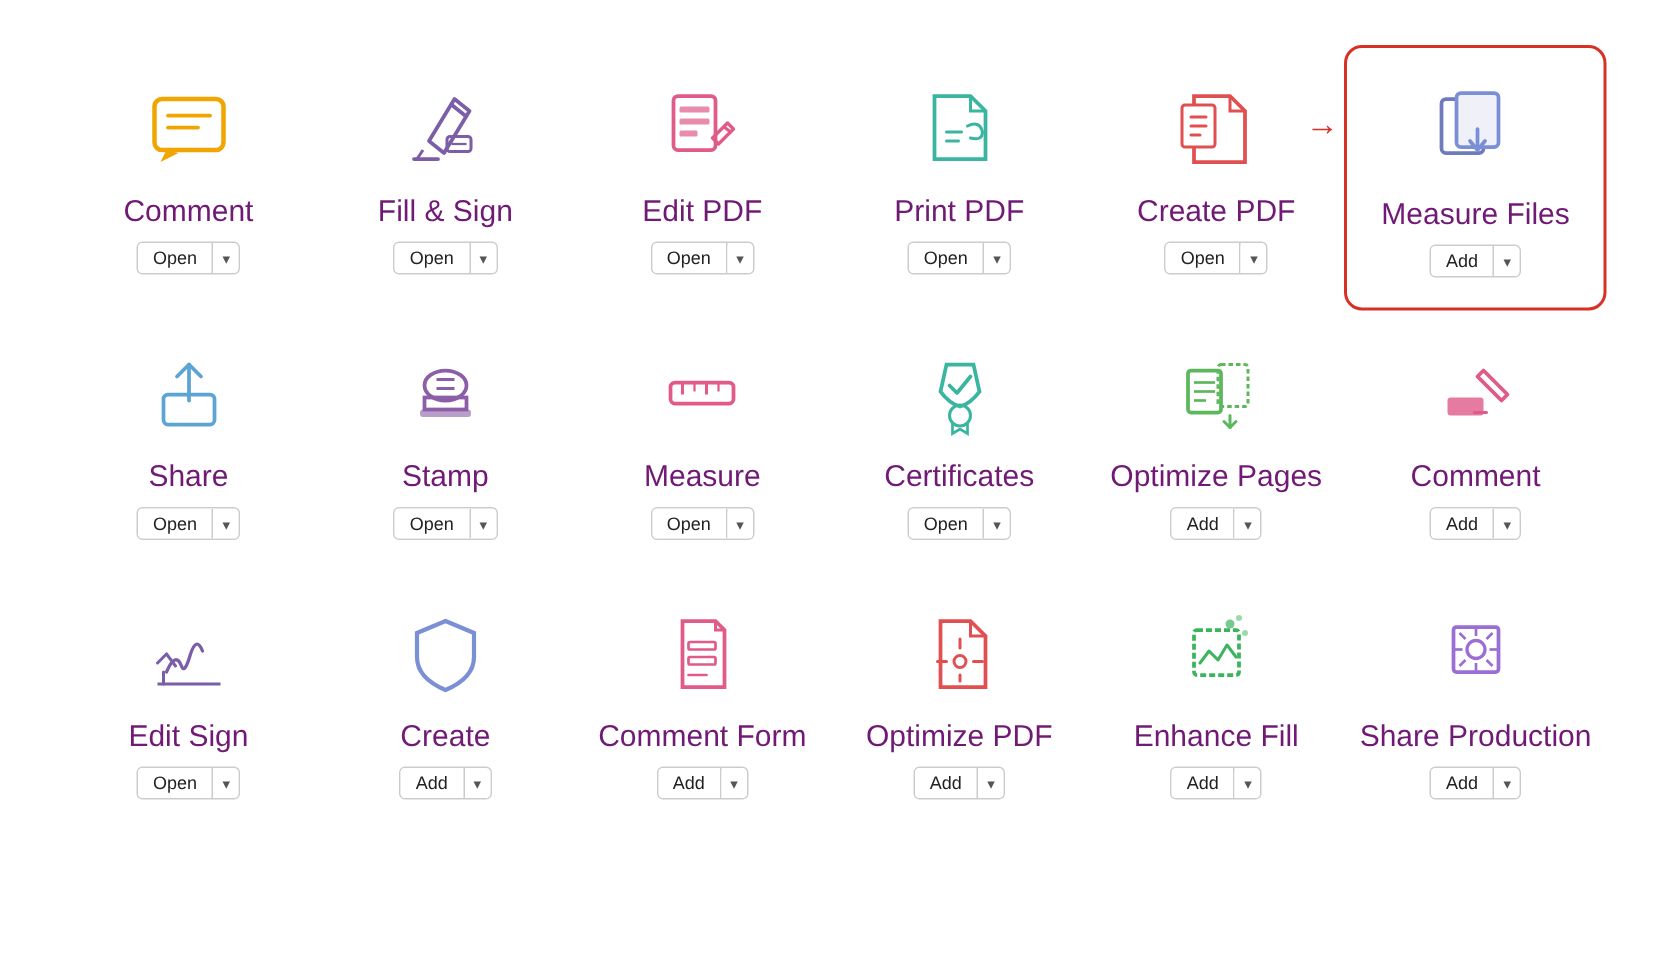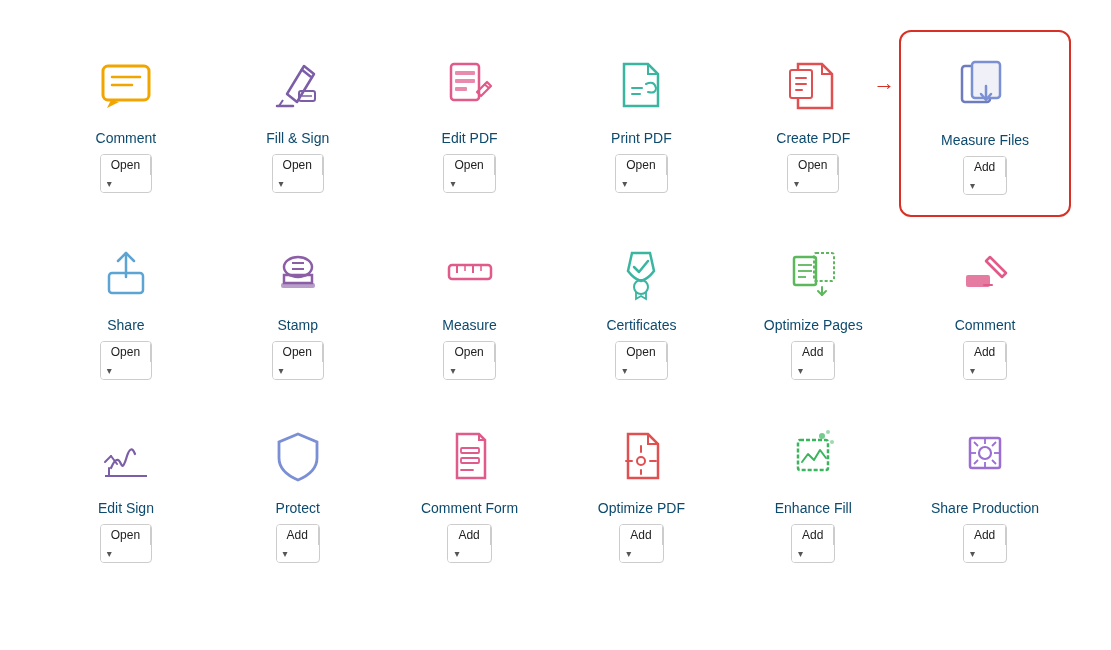--- a/index.html
+++ b/index.html
@@ -35,35 +35,34 @@
     .icon-wrapper {
       width: 70px;
       height: 70px;
       display: flex;
       align-items: center;
       justify-content: center;
       margin-bottom: 10px;
     }
 
     .tool-label {
-      font-size: 14px;
-      color: #0c4a6e;
+      font-size: 20px;
+      color: #701a75;
       margin-bottom: 8px;
       text-align: center;
       white-space: nowrap;
     }
 
     .btn-group {
       display: flex;
-      align-items: flex-start;
+      align-items: flex-end;
       border: 1px solid #ccc;
       border-radius: 4px;
       overflow: hidden;
       background: #fff;
-      flex-direction: column;
     }
 
     .btn-main {
       font-size: 12px;
       color: #222;
       padding: 3px 10px;
       border: none;
       background: #fff;
       cursor: pointer;
       border-right: 1px solid #ccc;
@@ -309,21 +308,21 @@
       <button class="btn-dropdown">▾</button>
     </div>
   </div>
 
   <div class="tool-cell">
     <div class="icon-wrapper">
       <svg width="58" height="58" viewBox="0 0 58 58">
         <path d="M29 8 L48 16 L48 32 Q48 46 29 54 Q10 46 10 32 L10 16 Z" fill="none" stroke="#7b8fd4" stroke-width="2.8"></path>
       </svg>
     </div>
-    <span class="tool-label">Protect</span>
+    <span class="tool-label">Create</span>
     <div class="btn-group">
       <button class="btn-main">Add</button>
       <button class="btn-dropdown">▾</button>
     </div>
   </div>
 
   <div class="tool-cell">
     <div class="icon-wrapper">
       <svg width="58" height="58" viewBox="0 0 58 58">
         <path d="M16 8 L38 8 L44 14 L44 52 L16 52 Z" fill="none" stroke="#e05a8a" stroke-width="2.5"></path>

